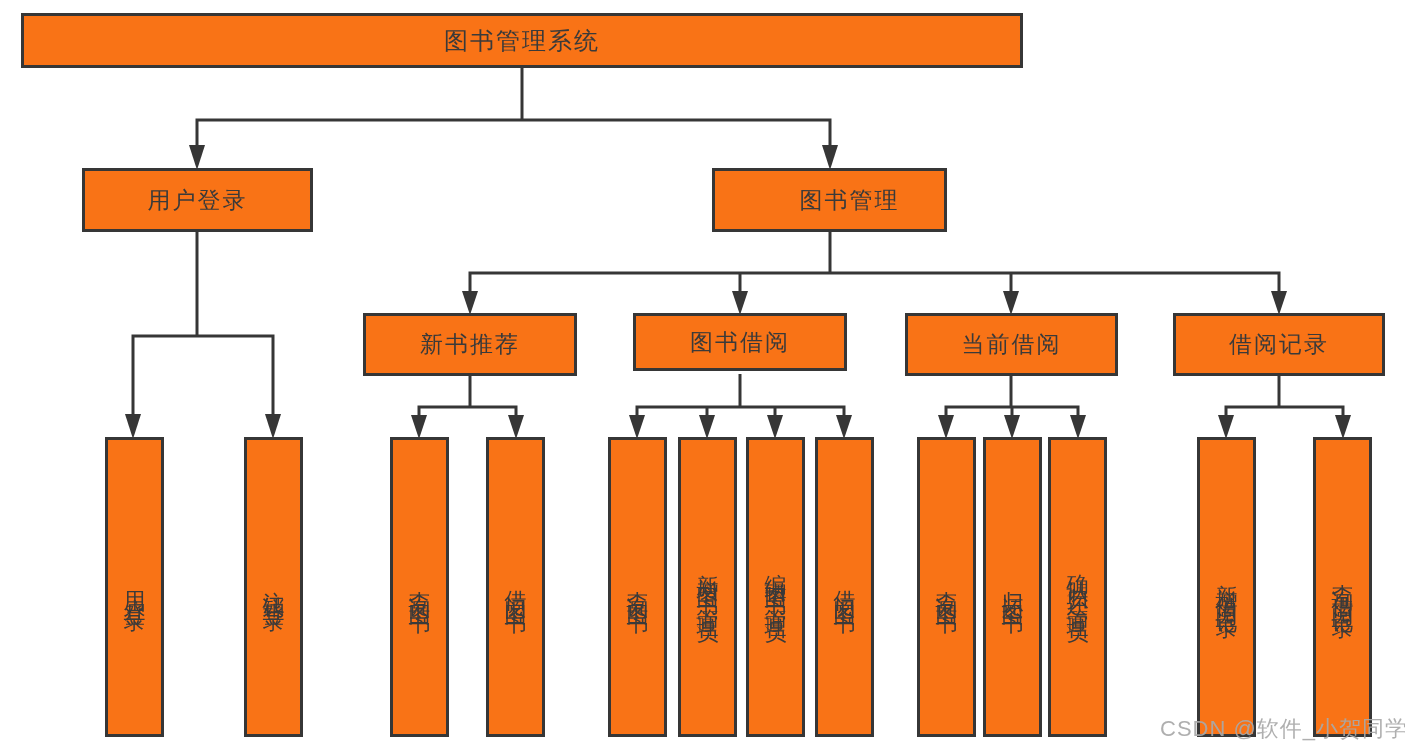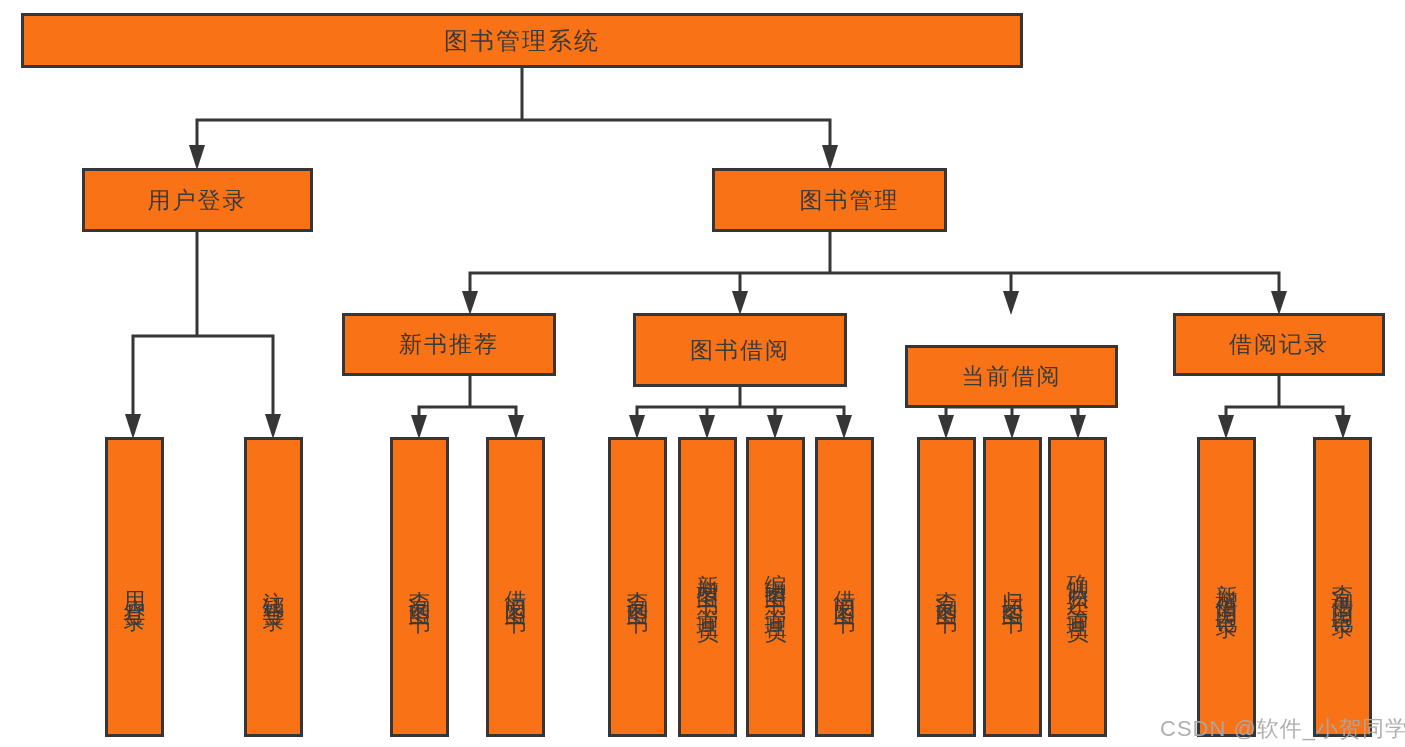--- a/index.html
+++ b/index.html
@@ -36,23 +36,23 @@
     writing-mode: vertical-rl;
     text-orientation: mixed;
     font-size: 22px;
     letter-spacing: 7px;
     white-space: normal;
   }
   
   .n-root            { left: 21px;   top: 13px;  width: 1002px; height: 55px; }
   .n-user-login      { left: 82px;   top: 168px; width: 231px;  height: 64px; }
   .n-book-mgmt       { left: 712px;  top: 168px; width: 235px;  height: 64px; padding-left: 40px; }
-  .n-new-rec         { left: 342px;  top: 313px; width: 214px;  height: 63px; }
-  .n-book-borrow     { left: 633px;  top: 313px; width: 214px;  height: 74px; }
-  .n-current-borrow  { left: 905px;  top: 313px; width: 213px;  height: 63px; margin-top: 32px; }
+  .n-new-rec         { left: 363px;  top: 313px; width: 214px;  height: 63px; }
+  .n-book-borrow     { left: 633px;  top: 313px; width: 214px;  height: 58px; }
+  .n-current-borrow  { left: 905px;  top: 313px; width: 213px;  height: 63px; }
   .n-borrow-records  { left: 1173px; top: 313px; width: 212px;  height: 63px; text-align: right; }
   
   .leaf { top: 437px; width: 59px; height: 300px; }
   .l-a1 { left: 105px; }
   .l-a2 { left: 244px; }
   .l-b1 { left: 390px; }
   .l-b2 { left: 486px; }
   .l-c1 { left: 608px; }
   .l-c2 { left: 678px; }
   .l-c3 { left: 746px; }

